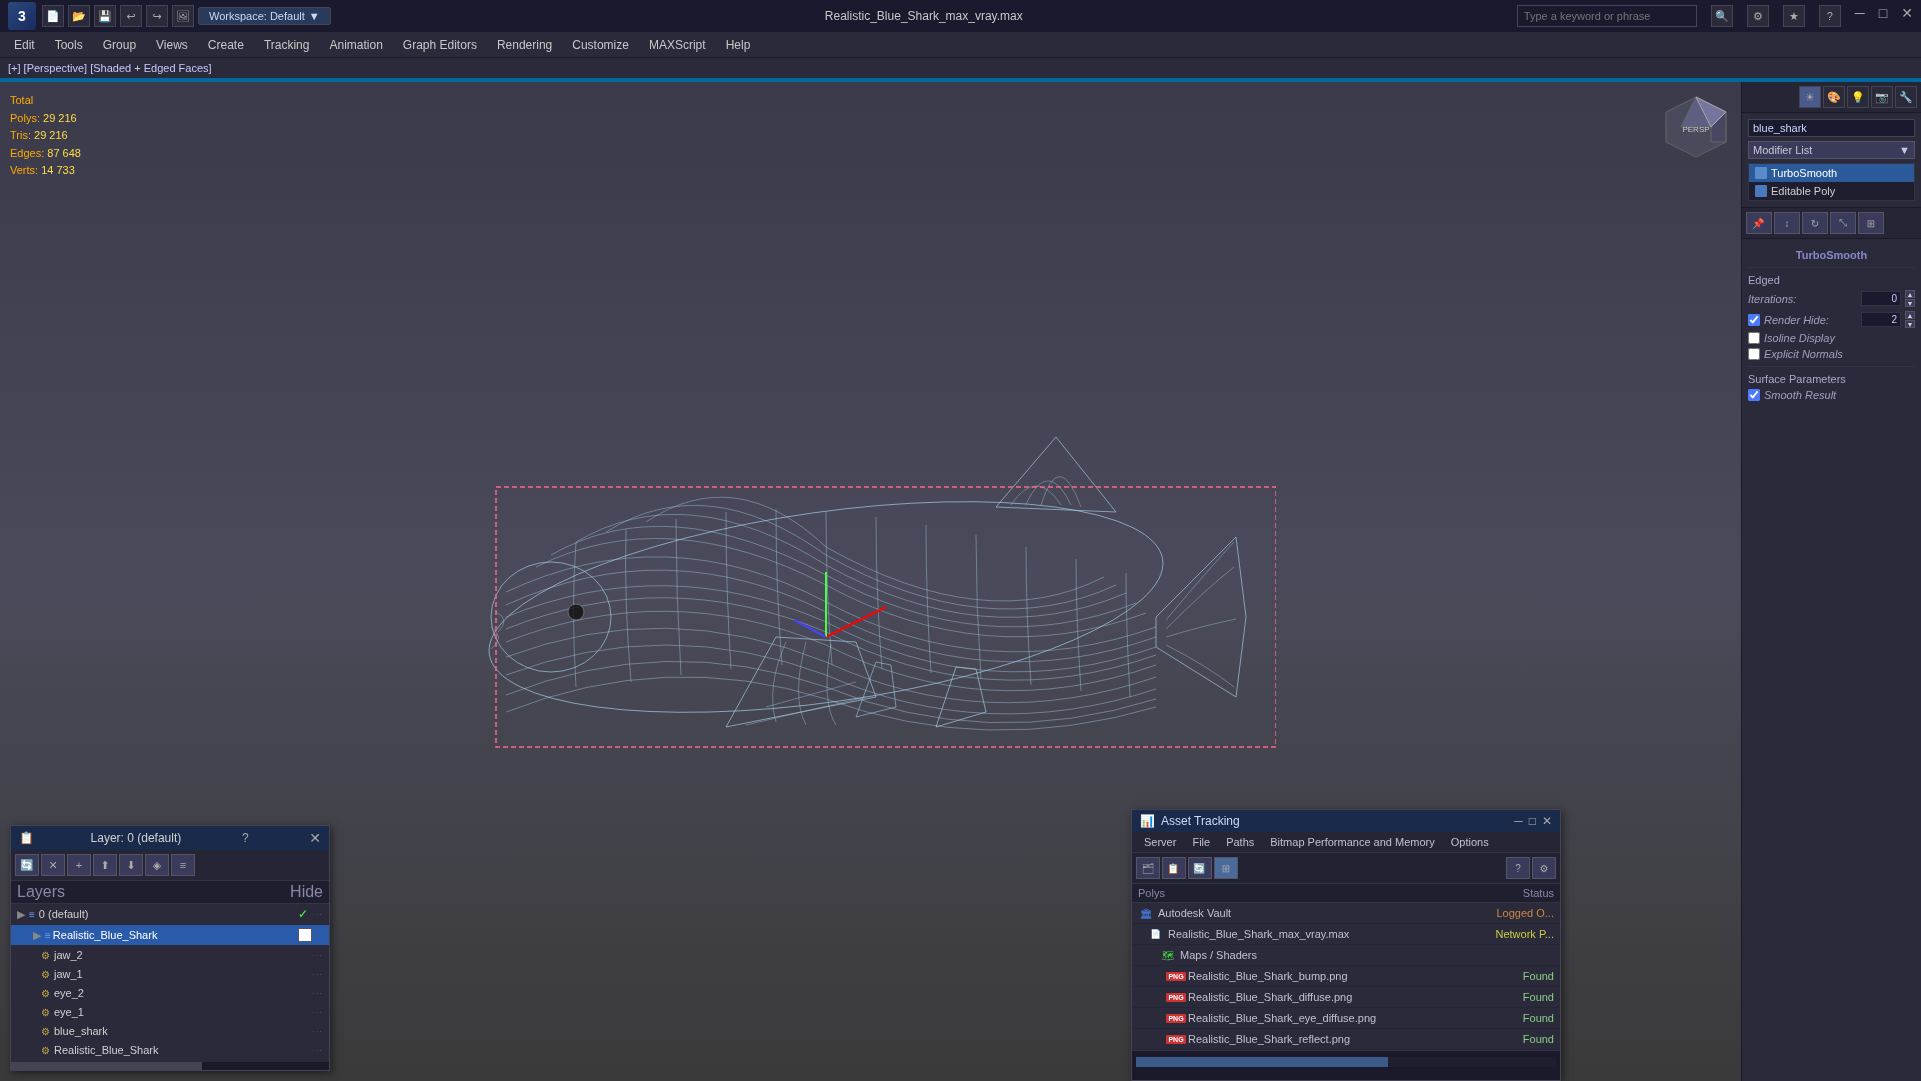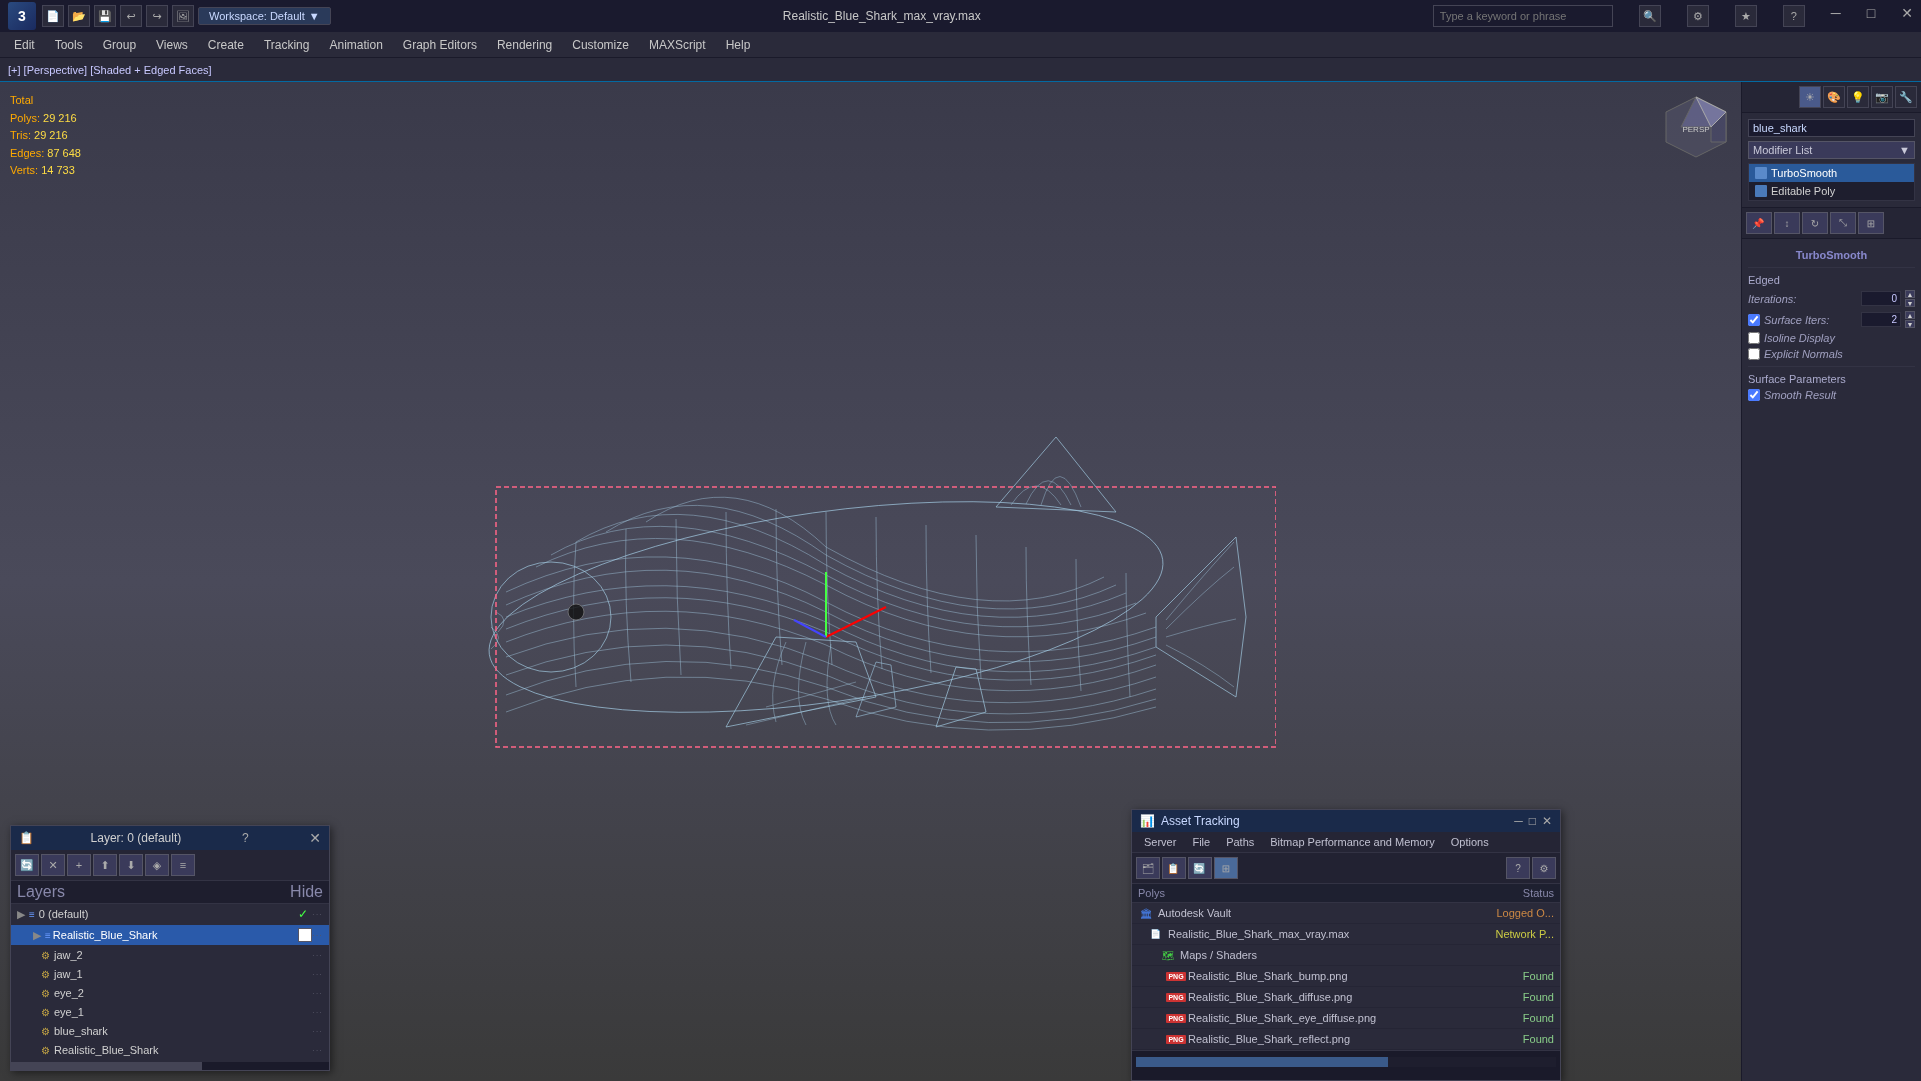--- a/index.html
+++ b/index.html
@@ -2,34 +2,34 @@
 <html><head>
   <meta charset="utf-8">
   <style>
     * { margin: 0; padding: 0; box-sizing: border-box; }
     body { width: 1921px; height: 1081px; overflow: hidden; background: #3a3a3a; font-family: 'Segoe UI', Tahoma, Arial, sans-serif; font-size: 12px; color: #d0d0d0; }
 
     
     #title-bar { height: 32px; background: #1a1a2e; display: flex; align-items: center; justify-content: space-between; padding: 0 8px; }
     #title-bar .left { display: flex; align-items: center; gap: 6px; }
     #title-bar .center { color: #c8c8c8; font-size: 12px; }
-    #title-bar .right { display: flex; gap: 26px; }
+    #title-bar .right { display: flex; gap: 14px; }
     .title-btn { color: #aaa; cursor: pointer; font-size: 14px; }
     .toolbar-icons { display: flex; align-items: center; gap: 4px; }
     .logo-box { width: 28px; height: 28px; background: linear-gradient(135deg, #2a4a7f, #1a2a5f); border-radius: 3px; display: flex; align-items: center; justify-content: center; color: white; font-weight: bold; font-size: 14px; }
     .workspace-btn { background: #2a3a5a; border: 1px solid #445; color: #c8d8ff; padding: 2px 10px; border-radius: 2px; font-size: 11px; cursor: pointer; display: flex; align-items: center; gap: 4px; }
     .tb-icon { width: 22px; height: 22px; background: #2a2a3a; border: 1px solid #445; display: flex; align-items: center; justify-content: center; cursor: pointer; font-size: 11px; color: #aaa; }
     .search-box { background: #1a1a2e; border: 1px solid #445; color: #aaa; padding: 2px 6px; width: 180px; font-size: 11px; }
 
     
     #menu-bar { height: 26px; background: #2a2a3a; display: flex; align-items: center; padding: 0 4px; border-bottom: 1px solid #1a1a2a; }
     .menu-item { padding: 3px 10px; color: #c8c8c8; cursor: pointer; font-size: 12px; }
 
     
-    #viewport-label { height: 24px; background: #2a2a3a; display: flex; align-items: center; padding: 0 8px; border-bottom: 1px solid #0369a1; color: #c8c8ff; font-size: 11px; gap: 6px; }
+    #viewport-label { height: 24px; background: #2a2a3a; display: flex; align-items: center; padding: 0 8px; border-bottom: 4px solid #0369a1; color: #c8c8ff; font-size: 11px; gap: 6px; }
 
     
     #main-layout { display: flex; height: calc(1081px - 32px - 26px - 24px); }
 
     
     #viewport { flex: 1; position: relative; background: #4a4a5a; overflow: hidden; }
     #viewport-canvas { width: 100%; height: 100%; background: linear-gradient(180deg, #3a3a4a 0%, #4a4a5a 50%, #3a3a3a 100%); position: relative; padding-left: 48px; }
 
     
     #stats { position: absolute; top: 10px; left: 10px; color: #ffaa00; font-size: 11px; line-height: 1.6; }
@@ -493,21 +493,21 @@
       <div class="prop-row">
         <span class="prop-label">Iterations:</span>
         <input class="prop-value" value="0" style="">
         <div style="display:flex;flex-direction:column;gap:1px;">
           <div style="width:10px;height:8px;background:#3a3a5a;border:1px solid #556;display:flex;align-items:center;justify-content:center;font-size:7px;cursor:pointer;">▲</div>
           <div style="width:10px;height:8px;background:#3a3a5a;border:1px solid #556;display:flex;align-items:center;justify-content:center;font-size:7px;cursor:pointer;">▼</div>
         </div>
       </div>
       <div class="prop-row">
         <input type="checkbox" class="prop-checkbox" checked="" style="">
-        <span class="prop-label">Surface Iters:</span>
+        <span class="prop-label">Render Hide:</span>
         <input class="prop-value" value="2" style="">
         <div style="display:flex;flex-direction:column;gap:1px;">
           <div style="width:10px;height:8px;background:#3a3a5a;border:1px solid #556;display:flex;align-items:center;justify-content:center;font-size:7px;cursor:pointer;">▲</div>
           <div style="width:10px;height:8px;background:#3a3a5a;border:1px solid #556;display:flex;align-items:center;justify-content:center;font-size:7px;cursor:pointer;">▼</div>
         </div>
       </div>
       <div class="prop-row">
         <input type="checkbox" class="prop-checkbox" style="">
         <span class="prop-label">Isoline Display</span>
       </div>

